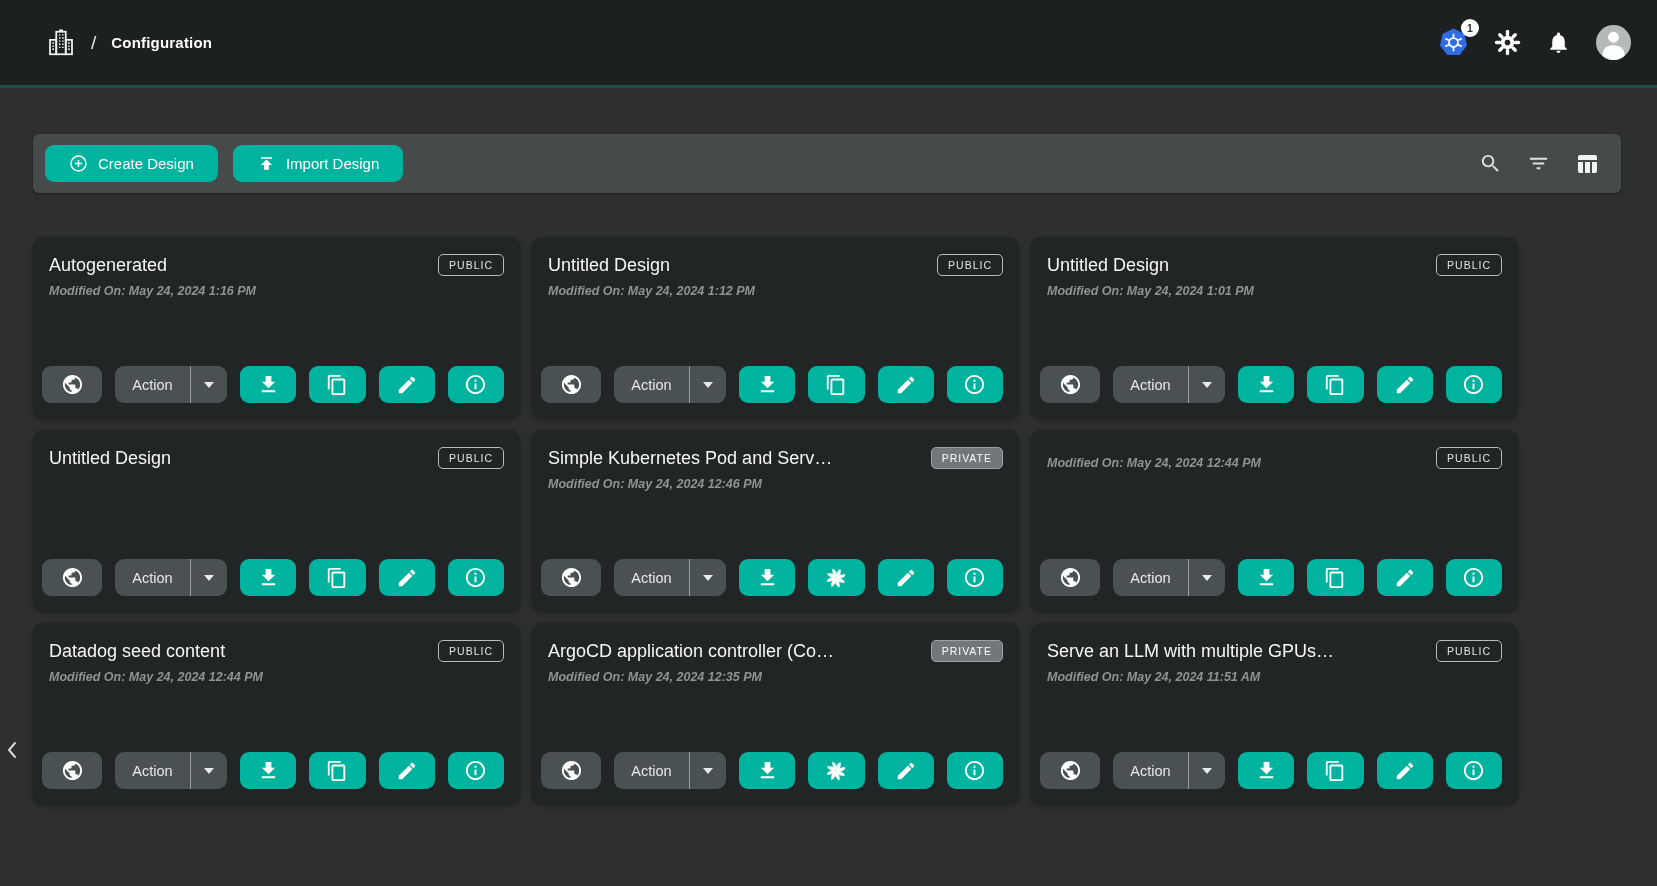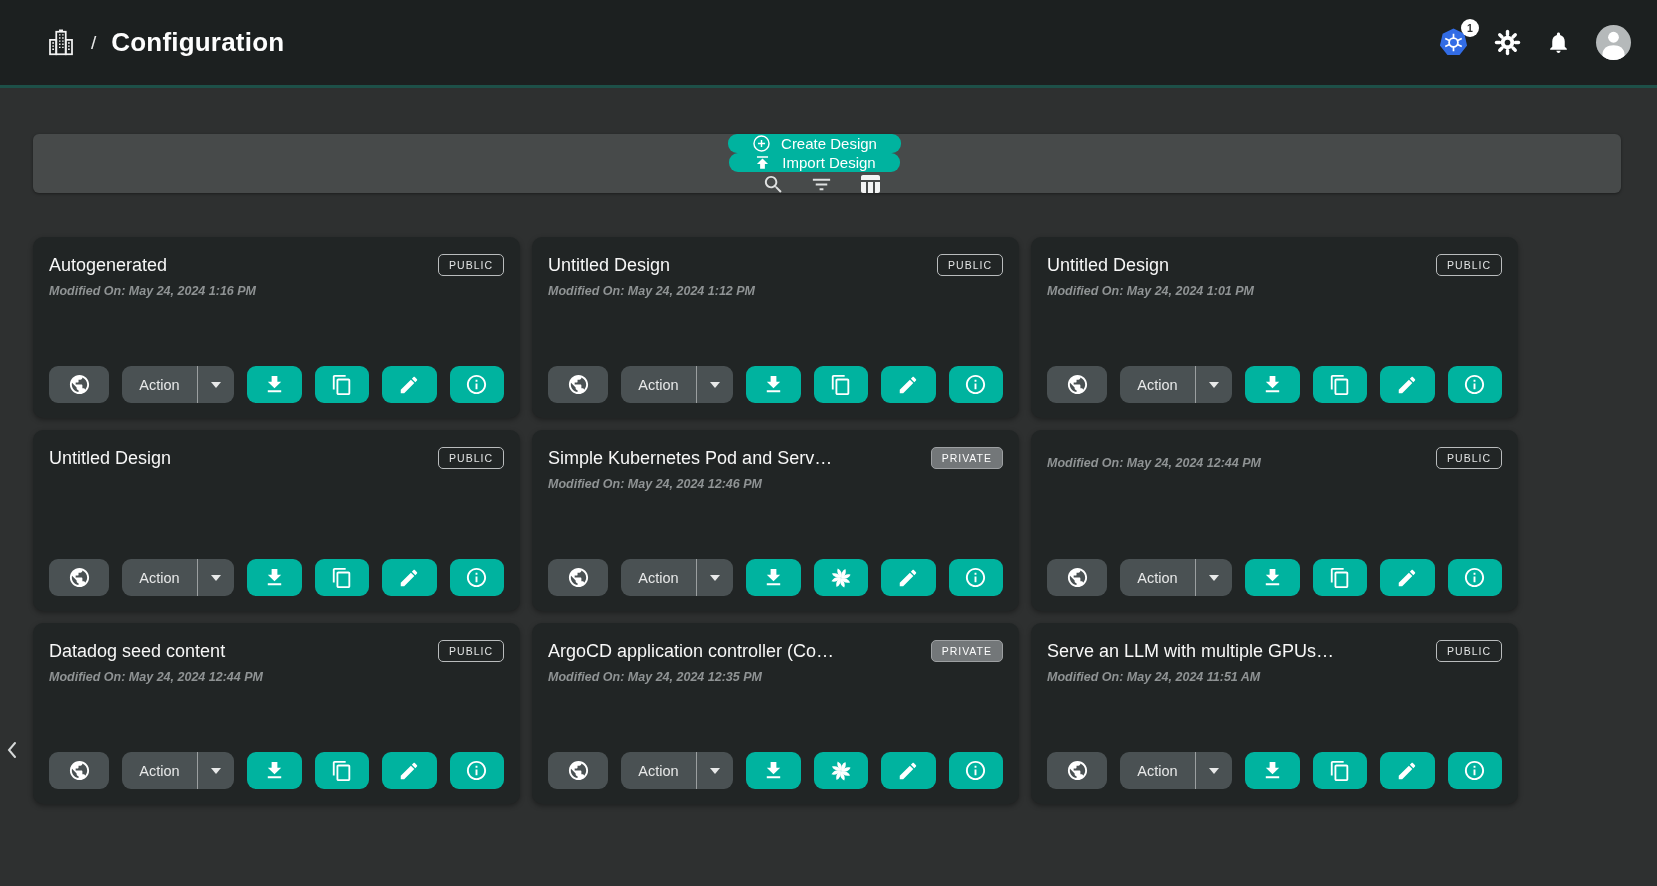--- a/index.html
+++ b/index.html
@@ -15,21 +15,21 @@
     height: 88px;
     background: #1c2020;
     border-bottom: 3px solid #1d5048;
     display: flex;
     align-items: center;
     justify-content: space-between;
     padding: 0 26px 0 46px;
   }
   .nav-left { display: flex; align-items: center; gap: 15px; color: #fff; }
   .breadcrumb-sep { font-size: 19px; color: #e9eaea; font-weight: 400; }
-  .page-title { font-size: 26px; font-weight: bold; color: #fdfdfd; letter-spacing: .2px; }
+  .page-title { font-size: 15px; font-weight: bold; color: #fdfdfd; letter-spacing: .2px; }
   .nav-right { display: flex; align-items: center; gap: 25px; }
   .k8s-chip { position: relative; width: 31px; height: 31px; cursor: pointer; }
   .k8s-badge {
     position: absolute; top: -8px; right: -10px;
     width: 18px; height: 18px; border-radius: 50%;
     background: #fff; color: #2d2f2f;
     font-size: 10.5px; font-weight: bold;
     display: flex; align-items: center; justify-content: center;
   }
   .nav-icon-btn { background: none; border: none; cursor: pointer; display: flex; align-items: center; }
@@ -40,21 +40,20 @@
   }
   
   .toolbar {
     margin: 46px 36px 0 33px;
     height: 59px;
     background: #474a4a;
     border-radius: 6px;
     display: flex; align-items: center;
     padding: 0 22px 0 12px;
     box-shadow: 0 1px 3px rgba(0,0,0,.4);
-    flex-direction: column;
   }
   .btn-teal {
     background: #00B39F; color: #fff; border: none; cursor: pointer;
     height: 37px; border-radius: 9px;
     display: inline-flex; align-items: center; gap: 10px;
     padding: 0 24px; font-size: 15px; font-family: inherit;
     margin-right: 15px;
   }
   .toolbar-spacer { flex: 1; }
   .toolbar-icons { display: flex; align-items: center; gap: 25px; }
@@ -83,21 +82,21 @@
     color: #e2e4e4; border: 1.5px solid #b9bcbd;
     border-radius: 5px; padding: 4px 10px;
     background: transparent;
   }
   .visibility-badge.private { background: #737779; border-color: #9da0a2; color: #fdfdfd; }
   .card-modified {
     margin-top: 8px; font-size: 12.5px;
     font-style: italic; font-weight: bold; color: #8f9394;
   }
   .card-actions {
-    position: absolute; left: 16px; right: 16px; bottom: 15px;
+    position: absolute; left: 9px; right: 16px; bottom: 15px;
     display: flex; gap: 13px; height: 37px;
   }
   .btn-gray {
     background: #4a5153; border: none; border-radius: 9px;
     width: 60px; display: flex; align-items: center; justify-content: center;
     cursor: pointer; flex: 0 0 auto;
   }
   .action-split {
     background: #4a5153; border-radius: 9px; width: 112px;
     display: flex; align-items: stretch; color: #e8e9e9; flex: 0 0 auto;

